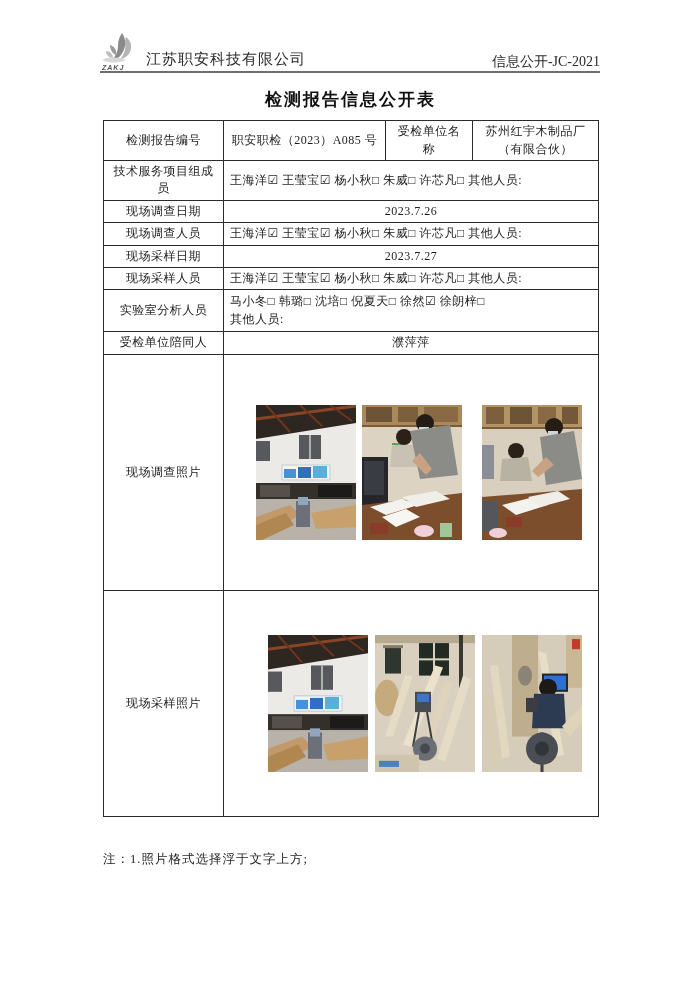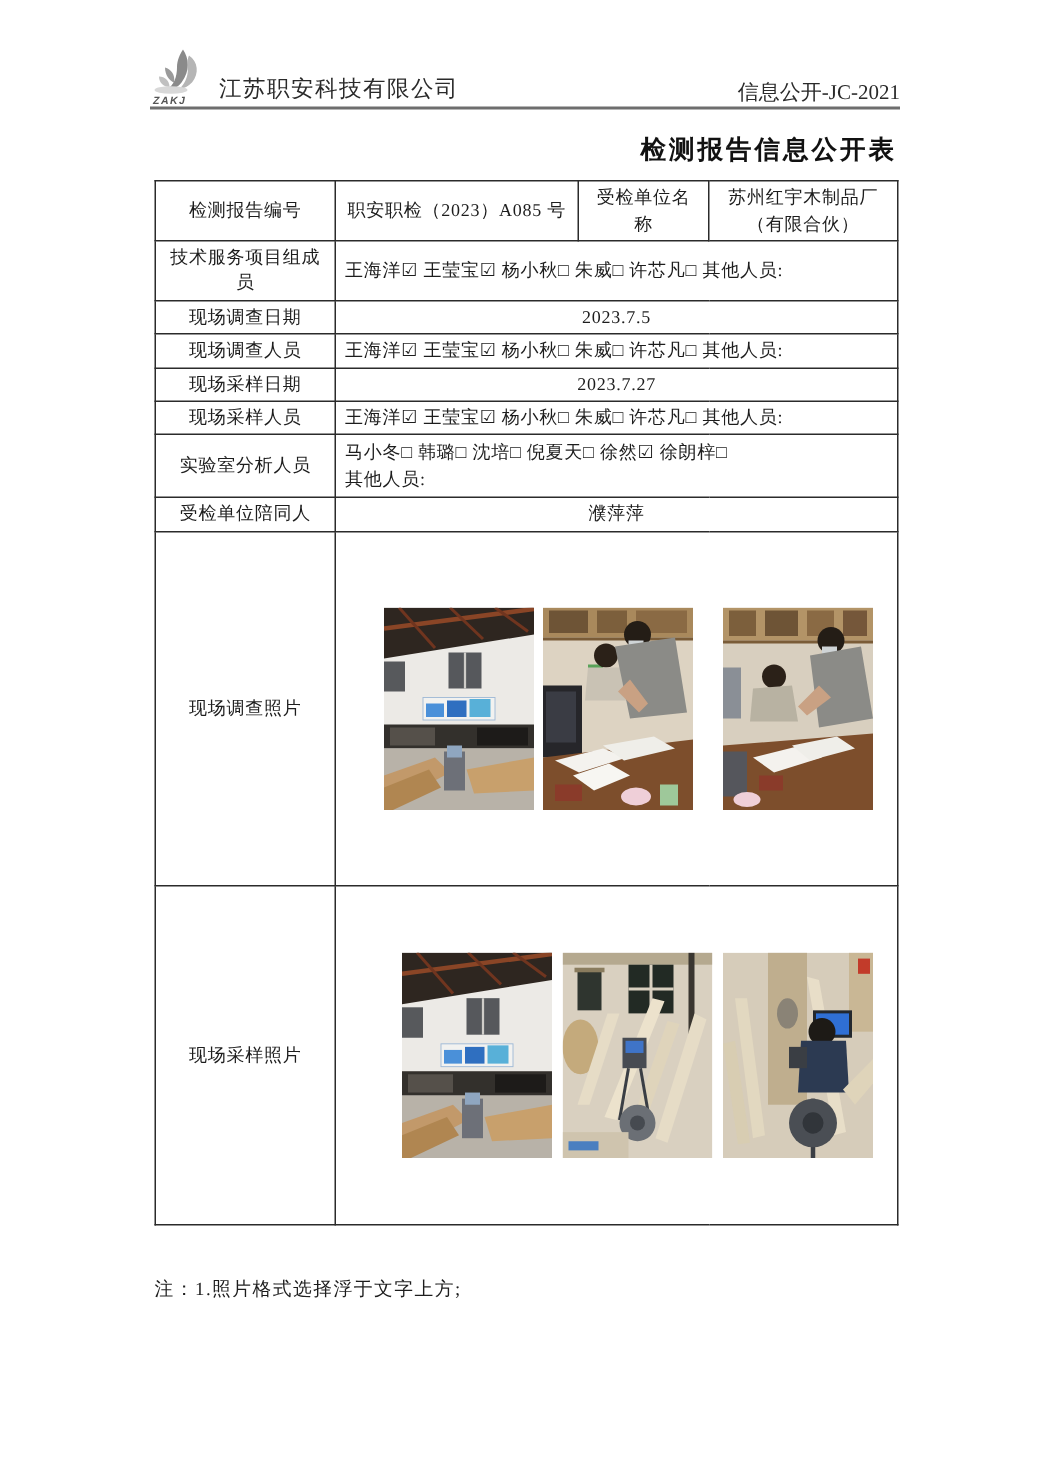--- a/index.html
+++ b/index.html
@@ -17,21 +17,21 @@
   .logo{position:relative;width:42px;height:40px;}
   .logo svg{display:block;}
   .logo-text{
     position:absolute;left:2px;bottom:0;font-size:7px;letter-spacing:1px;
     color:#555;font-style:italic;font-weight:bold;font-family:"Liberation Sans",sans-serif;
   }
   .company{font-size:15px;color:#2a2a2a;letter-spacing:1px;padding-bottom:2px;}
   .doc-code{font-size:14px;color:#2a2a2a;padding-bottom:0;}
   
   .title{
-    position:absolute;left:103px;top:88px;width:495px;text-align:right;
+    position:absolute;left:103px;top:88px;width:495px;text-align:center;
     font-size:17px;font-weight:bold;letter-spacing:2px;color:#111;
   }
   
   table.form{
     position:absolute;left:103px;top:120px;width:495px;
     border-collapse:collapse;table-layout:fixed;
   }
   table.form td{
     border:1px solid #2b2b2b;font-size:12px;line-height:1.45;
     padding:2px 6px;vertical-align:middle;color:#1d1d1d;letter-spacing:0.5px;
@@ -100,21 +100,21 @@
     </tr>
 
 
     <tr class="r3">
       <td class="lbl">技术服务项目组成员</td>
       <td class="val-l" colspan="3">王海洋☑ 王莹宝☑ 杨小秋□ 朱威□ 许芯凡□ 其他人员:</td>
     </tr>
 
     <tr class="rs">
       <td class="lbl">现场调查日期</td>
-      <td class="val-c" colspan="3">2023.7.5</td>
+      <td class="val-c" colspan="3">2023.7.26</td>
     </tr>
 
     <tr class="rs">
       <td class="lbl">现场调查人员</td>
       <td class="val-l" colspan="3">王海洋☑ 王莹宝☑ 杨小秋□ 朱威□ 许芯凡□ 其他人员:</td>
     </tr>
 
     <tr class="rs">
       <td class="lbl">现场采样日期</td>
       <td class="val-c" colspan="3">2023.7.27</td>

